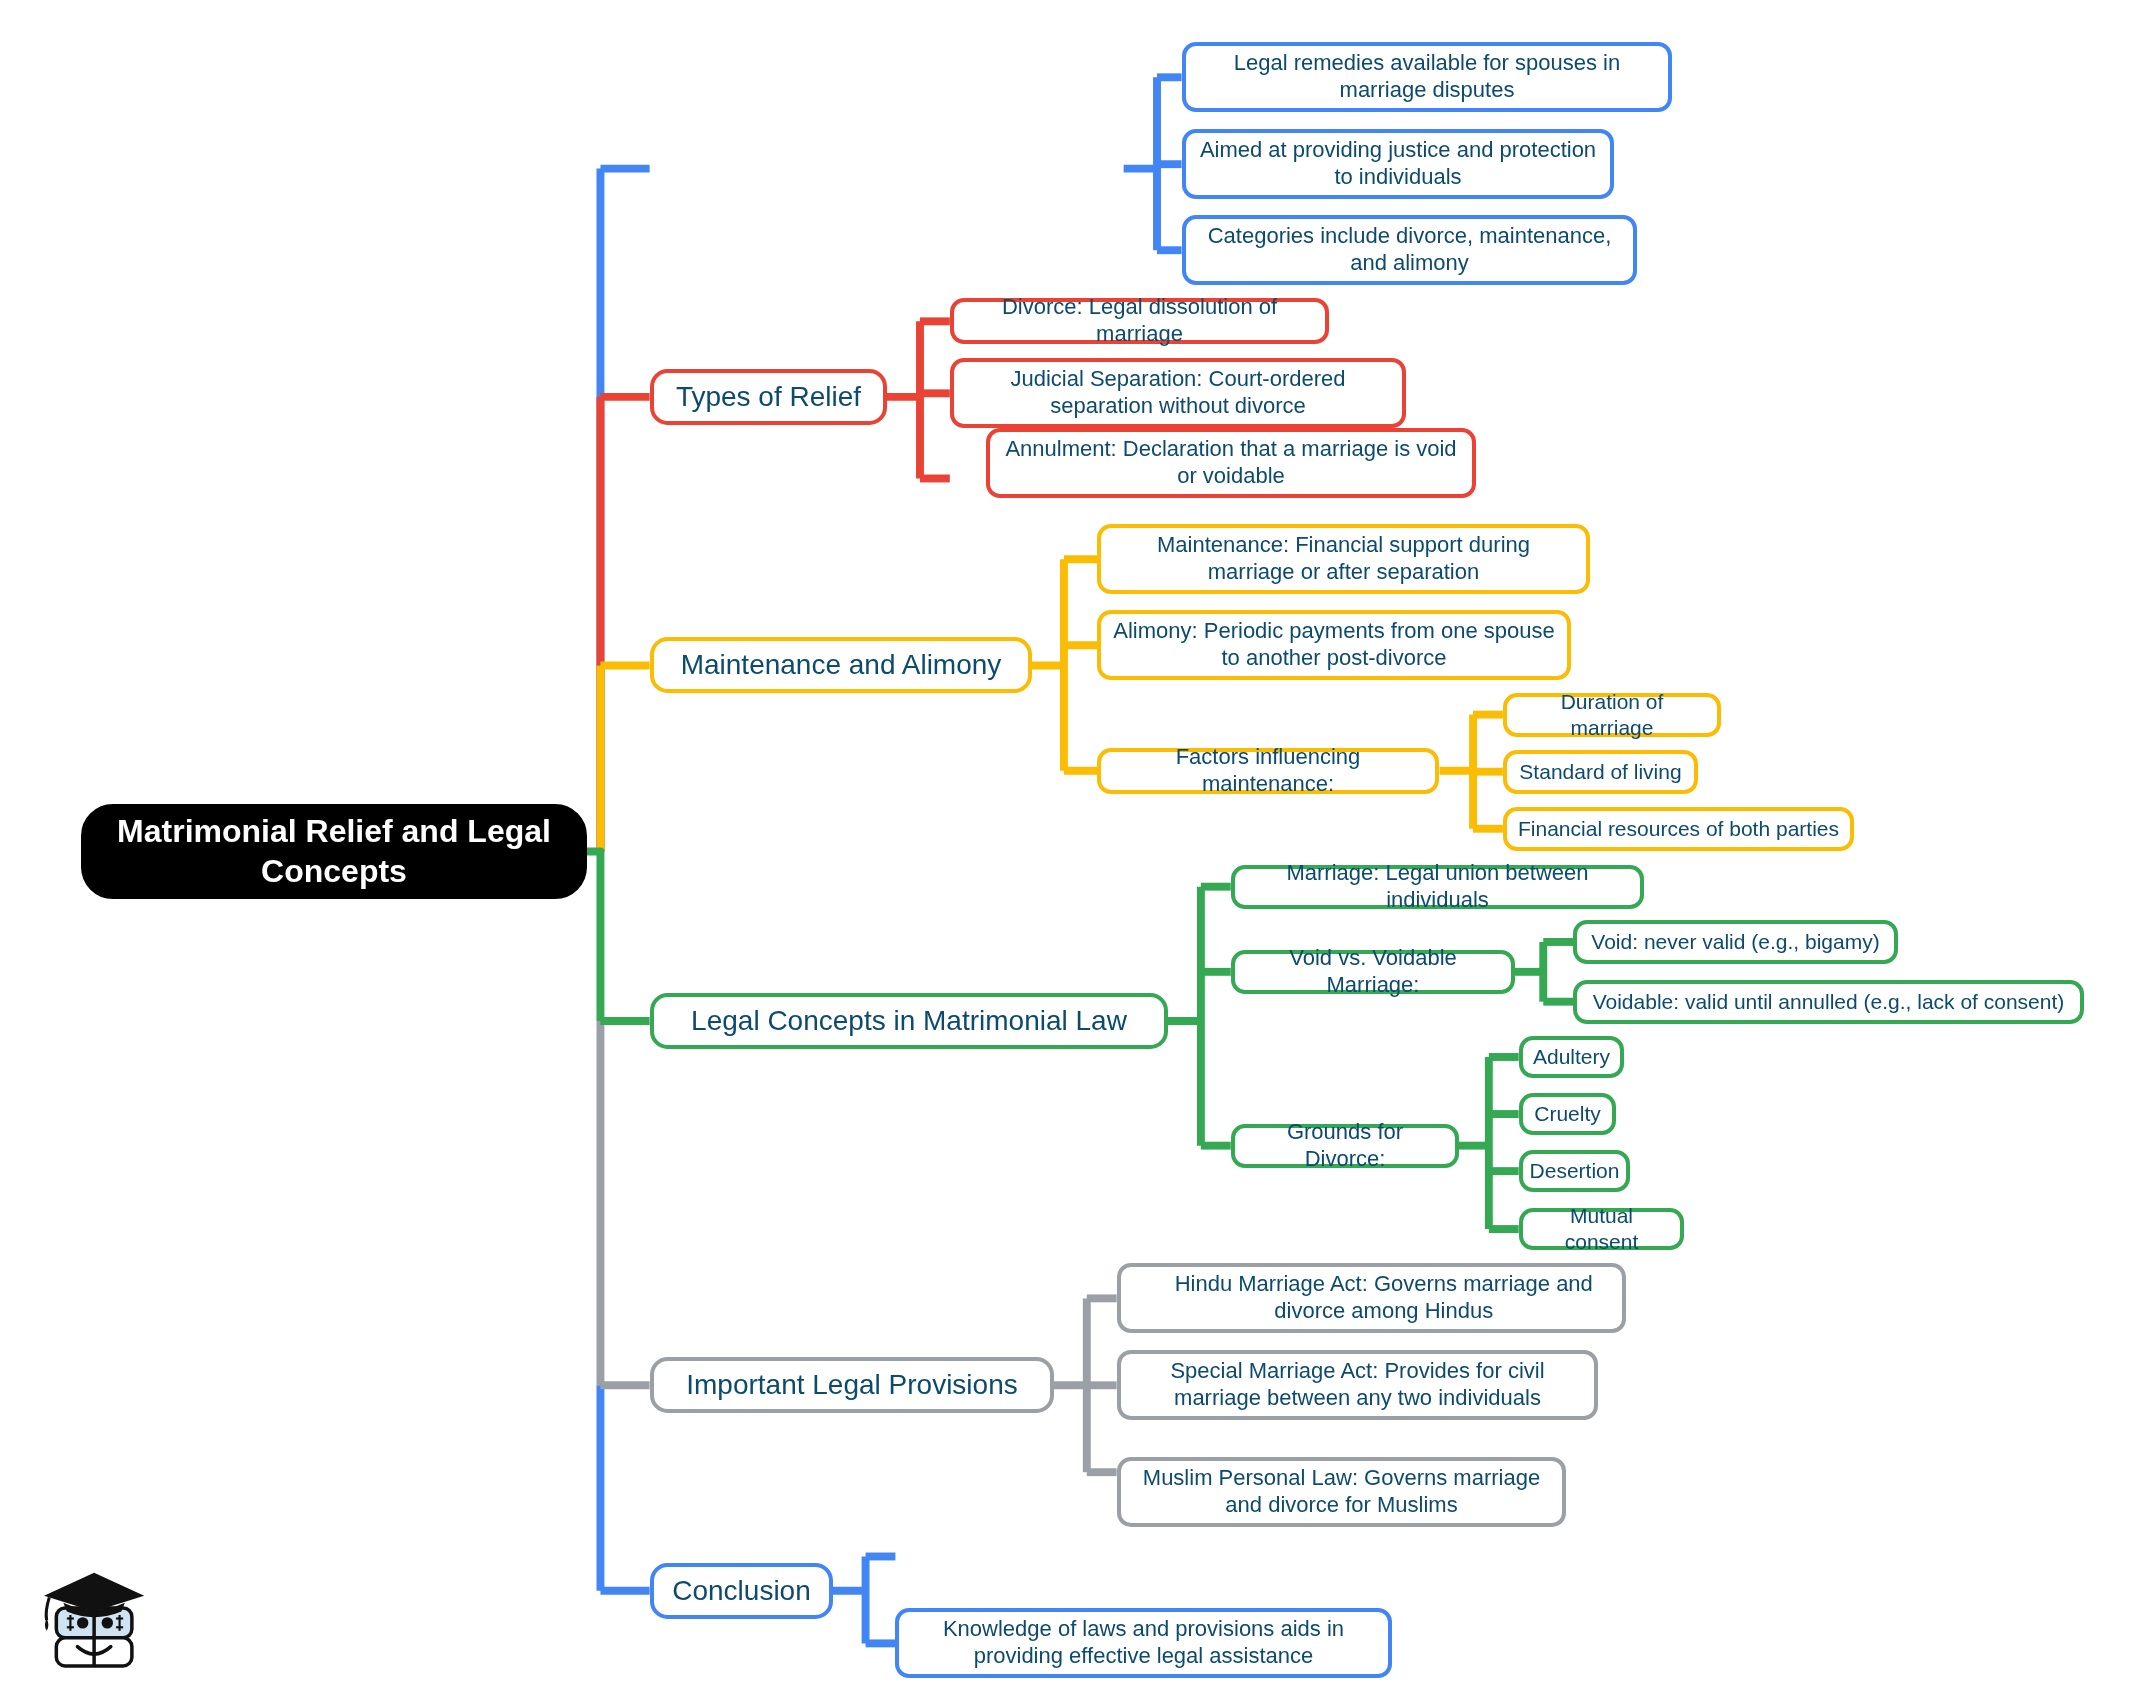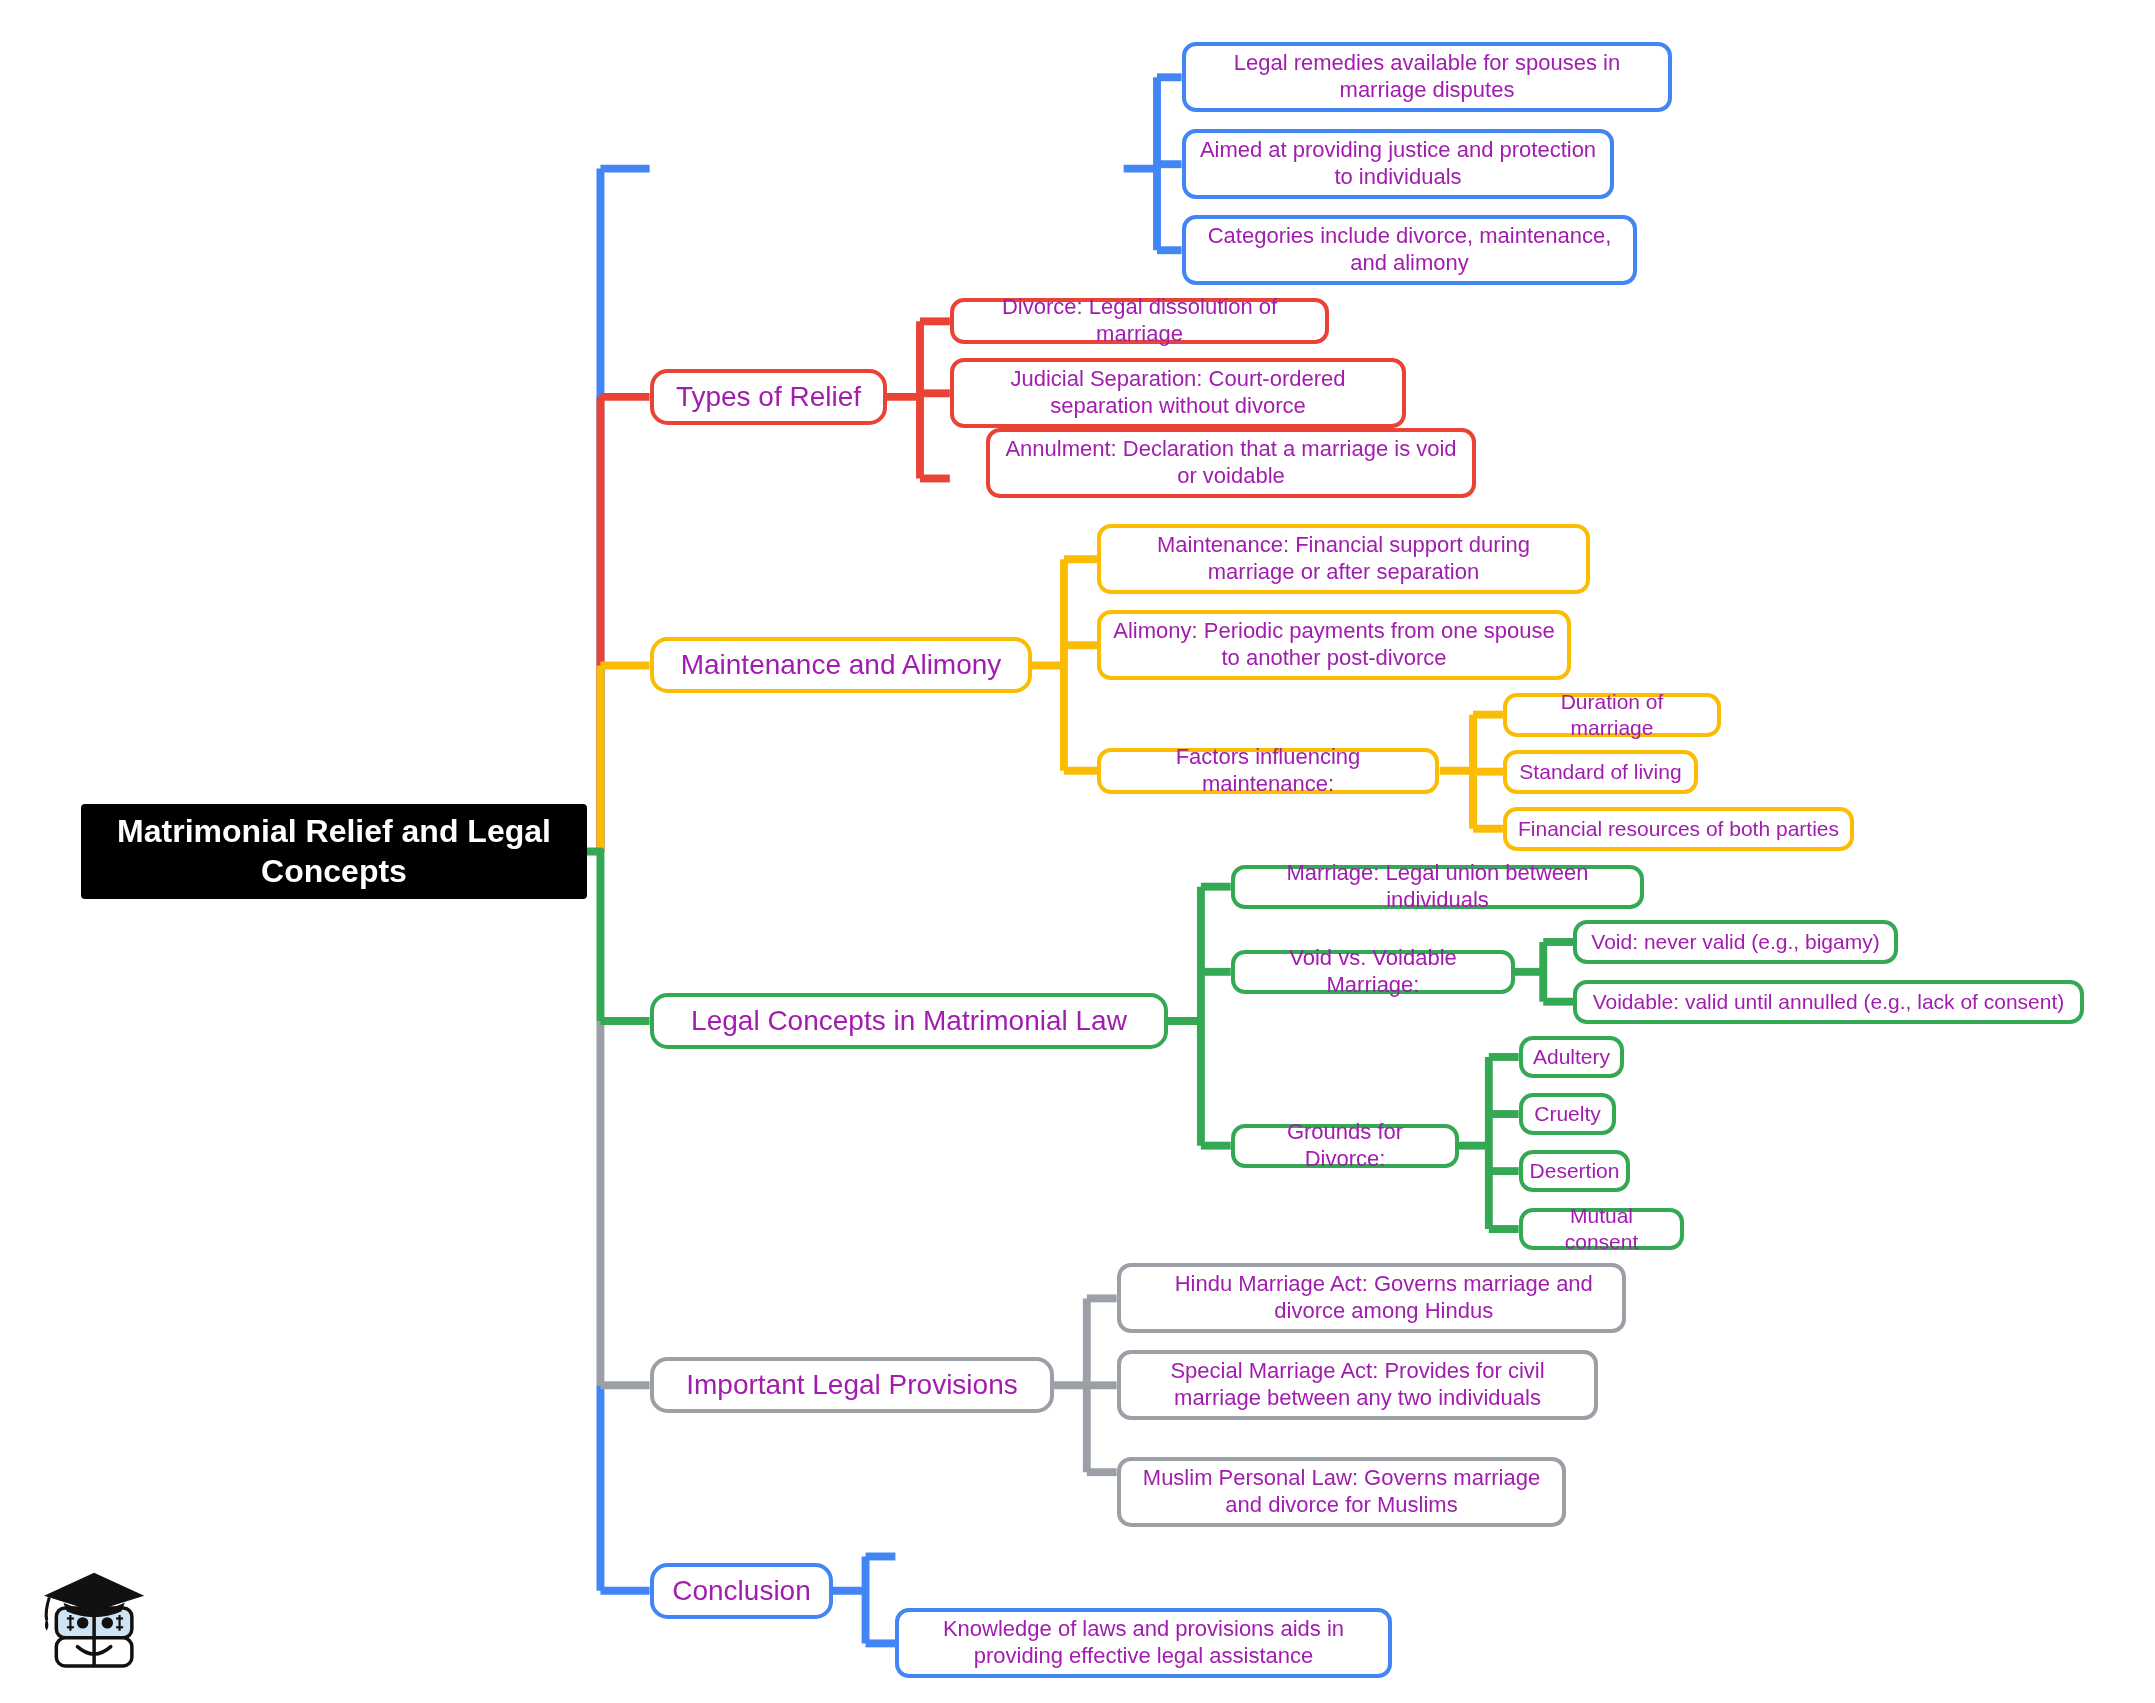--- a/index.html
+++ b/index.html
@@ -30,30 +30,30 @@
     box-sizing: border-box;
     background: #ffffff;
     border-style: solid;
     border-width: 4.4px;
     border-radius: 14px;
     display: flex;
     align-items: center;
     justify-content: center;
     text-align: center;
     line-height: 1.22;
-    color: #a21caf;
+    color: #0c4a6e;
     padding: 1.8px 10.5px;
     z-index: 3;
   }
   .node.root {
     background: #000000;
     border-color: #000000;
     color: #ffffff;
     font-weight: bold;
-    border-radius: 4px;
+    border-radius: 32px;
     font-size: 32px;
   }
   .node.lvl1 { font-size: 28px; border-radius: 17.6px; }
   .node.lvl2 { font-size: 22px; }
   .node.lvl3 { font-size: 21px; }
 
   .c-blue   { border-color: #4285f4; }
   .c-red    { border-color: #ea4335; }
   .c-yellow { border-color: #fbbc04; }
   .c-green  { border-color: #34a853; }

